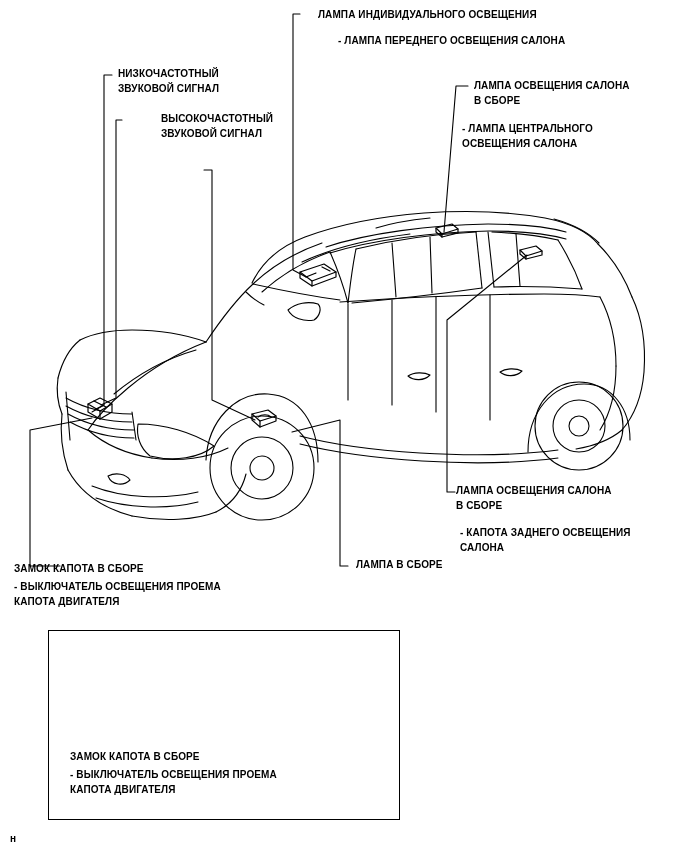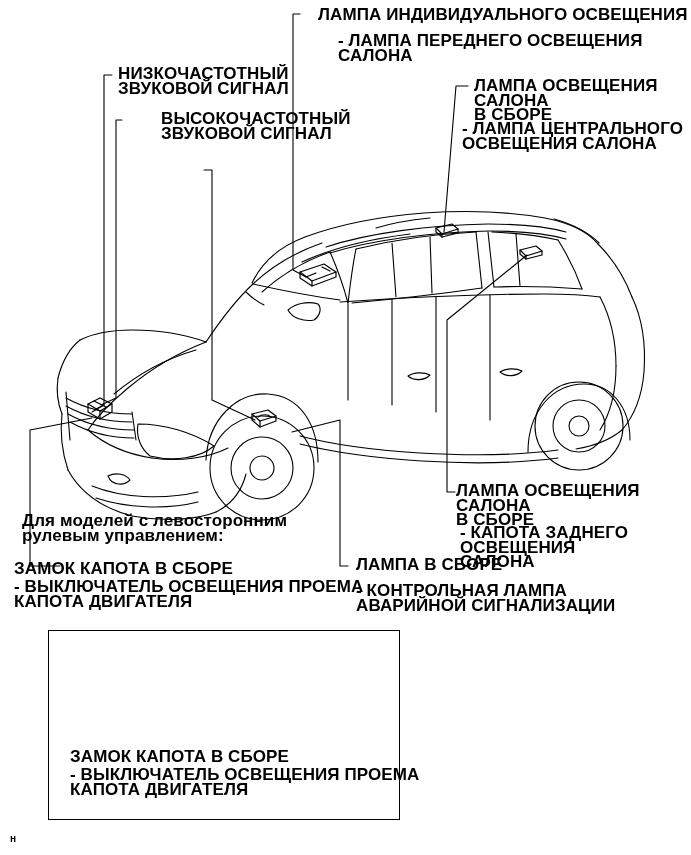--- a/index.html
+++ b/index.html
@@ -16,21 +16,21 @@
     overflow: hidden;
   }
   #stage {
     position: absolute;
     left: 0; top: 0;
     width: 691px;
     height: 855px;
   }
   .label {
     position: absolute;
-    font-size: 17px;
+    font-size: 10px;
     line-height: 14.5px;
     letter-spacing: 0.1px;
     white-space: pre-line;
     font-weight: 600;
   }
   .label.dash {
     font-weight: 600;
   }
   .vec {
     position: absolute;
@@ -242,25 +242,21 @@
 В СБОРЕ</div>
   <div class="label dash" style="left:462px; top:122px;">- ЛАМПА ЦЕНТРАЛЬНОГО
   ОСВЕЩЕНИЯ САЛОНА</div>
 
   <div class="label" style="left:456px; top:484px;">ЛАМПА ОСВЕЩЕНИЯ САЛОНА
 В СБОРЕ</div>
   <div class="label dash" style="left:460px; top:526px;">- КАПОТА ЗАДНЕГО ОСВЕЩЕНИЯ
   САЛОНА</div>
 
   <div class="label" style="left:356px; top:558px;">ЛАМПА В СБОРЕ</div>
-  <div class="label dash" style="left:356px; top:584px;">- КОНТРОЛЬНАЯ ЛАМПА
-  АВАРИЙНОЙ СИГНАЛИЗАЦИИ</div>
-
-  <div class="label" style="left:22px; top:514px;">Для моделей с левосторонним
-рулевым управлением:</div>
+
 
   <div class="label" style="left:14px; top:562px;">ЗАМОК КАПОТА В СБОРЕ</div>
   <div class="label dash" style="left:14px; top:580px;">- ВЫКЛЮЧАТЕЛЬ ОСВЕЩЕНИЯ ПРОЕМА
   КАПОТА ДВИГАТЕЛЯ</div>
 
   <div class="inset-box"></div>
   <div class="label" style="left:70px; top:750px;">ЗАМОК КАПОТА В СБОРЕ</div>
   <div class="label dash" style="left:70px; top:768px;">- ВЫКЛЮЧАТЕЛЬ ОСВЕЩЕНИЯ ПРОЕМА
   КАПОТА ДВИГАТЕЛЯ</div>
 

